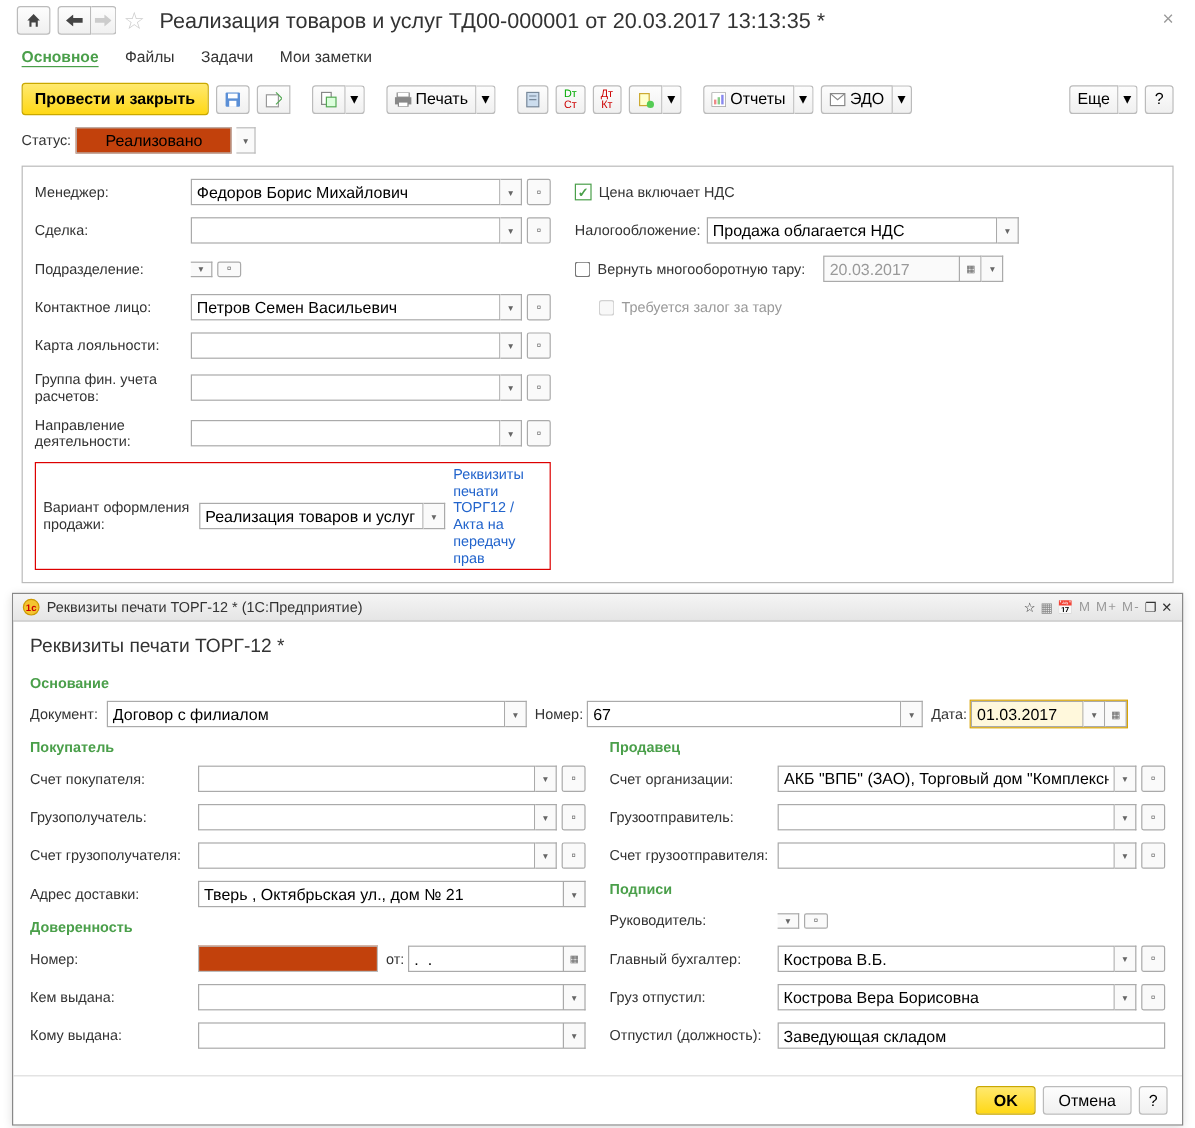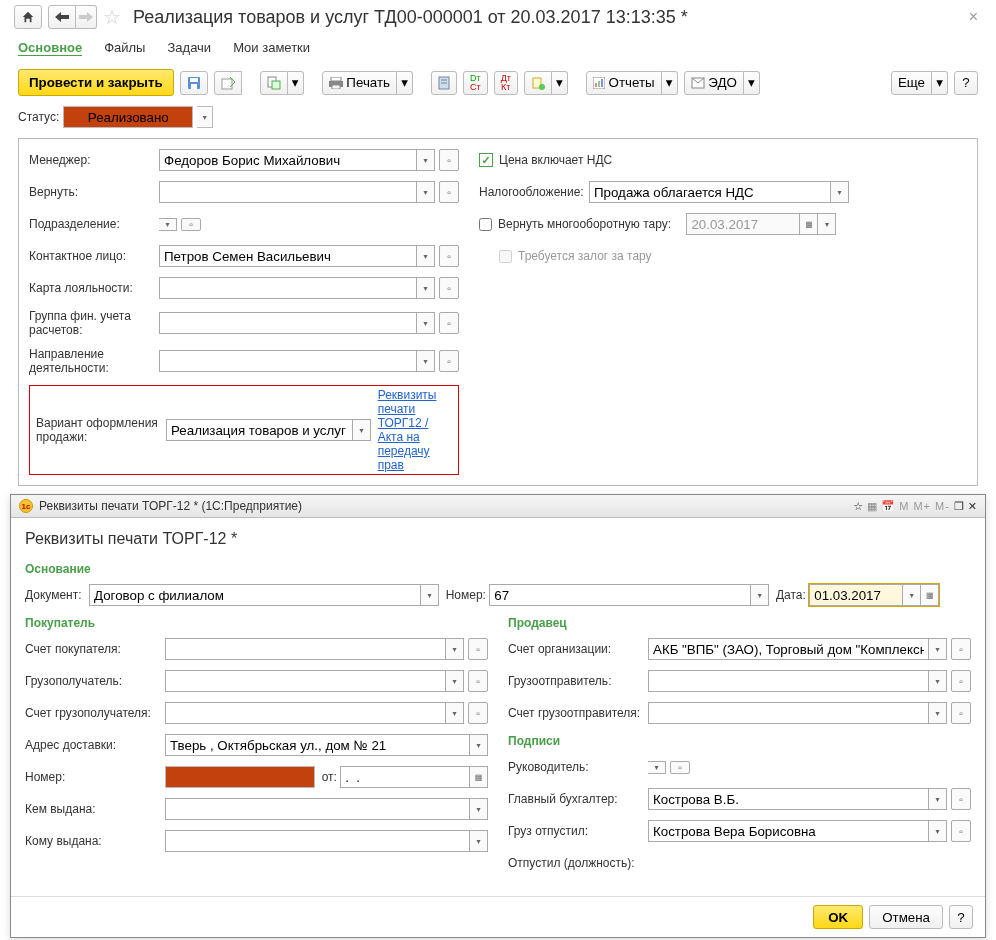--- a/index.html
+++ b/index.html
@@ -28,21 +28,21 @@
 .form-col { flex: 1; }
 .form-row { display: flex; align-items: center; margin-bottom: 10px; min-height: 22px; }
 .form-label { width: 130px; flex-shrink: 0; }
 .combo { display: flex; flex: 1; }
 .combo input { flex: 1; border: 1px solid #aaa; height: 22px; padding: 2px 4px; min-width:0; }
 .combo .sel { width: 18px; border: 1px solid #aaa; border-left: none; background: #fafafa; display: flex; align-items: center; justify-content: center; font-size: 8px; color: #666; cursor: pointer; }
 .combo .open { width: 20px; border: 1px solid #aaa; background: #fafafa; display: flex; align-items: center; justify-content: center; font-size: 10px; cursor: pointer; margin-left: 4px; border-radius:2px;}
 .checkbox-row { display: flex; align-items: center; gap: 6px; }
 .check-green { width: 14px; height: 14px; border: 1px solid #4a9f4a; background: #fff; display:inline-flex; align-items:center; justify-content:center; color:#4a9f4a; font-size:11px; font-weight:bold;}
 .highlight-red { border: 1.5px solid #d00; padding: 2px 6px; }
-.link-blue { color: #2264cc; text-decoration: underline; cursor: pointer; }
+.link-blue { color: #2264cc; cursor: pointer; }
 .dialog { border: 1px solid #888; margin: 0 10px 10px; box-shadow: 0 2px 8px rgba(0,0,0,.15); }
 .dialog-title { background: linear-gradient(#f5f5f5,#e5e5e5); border-bottom: 1px solid #bbb; padding: 4px 8px; display: flex; align-items: center; gap: 6px; }
 .dialog-title .icon1c { width: 14px; height: 14px; background: #f4c430; border-radius: 50%; border:1px solid #c90; font-size:8px; display:flex; align-items:center; justify-content:center; color:#c00; font-weight:bold;}
 .dialog-tools { margin-left: auto; display: flex; gap: 4px; align-items: center;}
 .dialog-body { padding: 12px 14px; }
 .dialog-h { font-size: 16px; margin-bottom: 14px; }
 .section-h { color: #4a9f4a; font-weight: bold; margin-bottom: 8px; }
 .two-col { display: flex; gap: 20px; }
 .two-col > div { flex: 1; }
 .dialog-footer { display: flex; justify-content: flex-end; gap: 6px; padding: 8px 12px; border-top: 1px solid #ddd; }
@@ -183,21 +183,21 @@
     <div class="form-col" style="max-width:430px">
       <div class="form-row">
           <div class="form-label">Менеджер:</div>
           <div class="combo">
             <input value="Федоров Борис Михайлович" style="">
             <div class="sel">▾</div>
             <div class="open">▫</div>
           </div>
         </div>
       <div class="form-row">
-          <div class="form-label">Вернуть:</div>
+          <div class="form-label">Сделка:</div>
           <div class="combo">
             <input style="">
             <div class="sel">▾</div>
             <div class="open">▫</div>
           </div>
         </div>
       <div class="form-row">
           <div class="form-label">Подразделение:</div>
           <div class="combo">
             <div class="sel">▾</div>
@@ -327,20 +327,21 @@
               <div class="open">▫</div>
             </div>
           </div>
         <div class="form-row">
             <div class="form-label" style="width:140px">Адрес доставки:</div>
             <div class="combo">
               <input value="Тверь , Октябрьская ул., дом № 21" style="">
               <div class="sel">▾</div>
             </div>
           </div>
+        <div class="section-h">Доверенность</div>
         <div class="form-row"><div class="form-label" style="width:140px">Номер:</div><input class="field-input" style="width: 150px;">&nbsp;&nbsp;<span>от:</span>&nbsp;<div class="combo" style="width:110px">
               <input value=".  ." style="">
               <div class="sel">▦</div>
             </div></div>
         <div class="form-row">
             <div class="form-label" style="width:140px">Кем выдана:</div>
             <div class="combo">
               <input style="">
               <div class="sel">▾</div>
             </div>
@@ -398,20 +399,23 @@
         <div class="form-row">
             <div class="form-label" style="width:140px">Груз отпустил:</div>
             <div class="combo">
               <input value="Кострова Вера Борисовна" style="">
               <div class="sel">▾</div>
               <div class="open">▫</div>
             </div>
           </div>
         <div class="form-row">
             <div class="form-label" style="width:140px">Отпустил (должность):</div>
+            <div class="combo">
+              <input value="Заведующая складом" style="">
+            </div>
           </div>
       </div>
     </div>
   </div>
   <div class="dialog-footer">
     <button class="btn btn-ok">OK</button>
     <button class="btn" style="padding:4px 12px">Отмена</button>
     <button class="btn">?</button>
   </div>
 </div>

